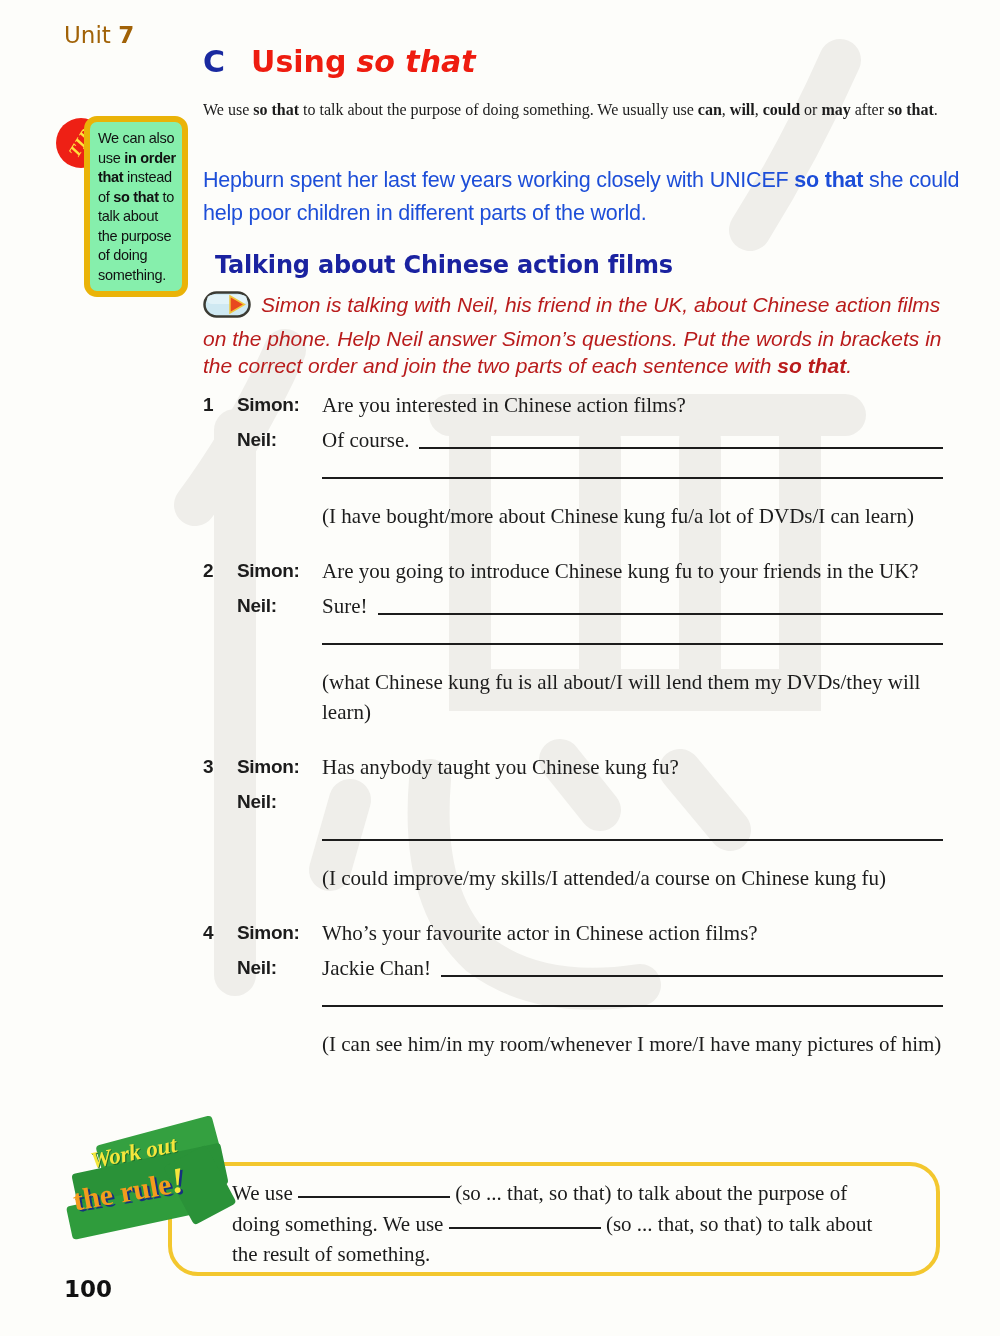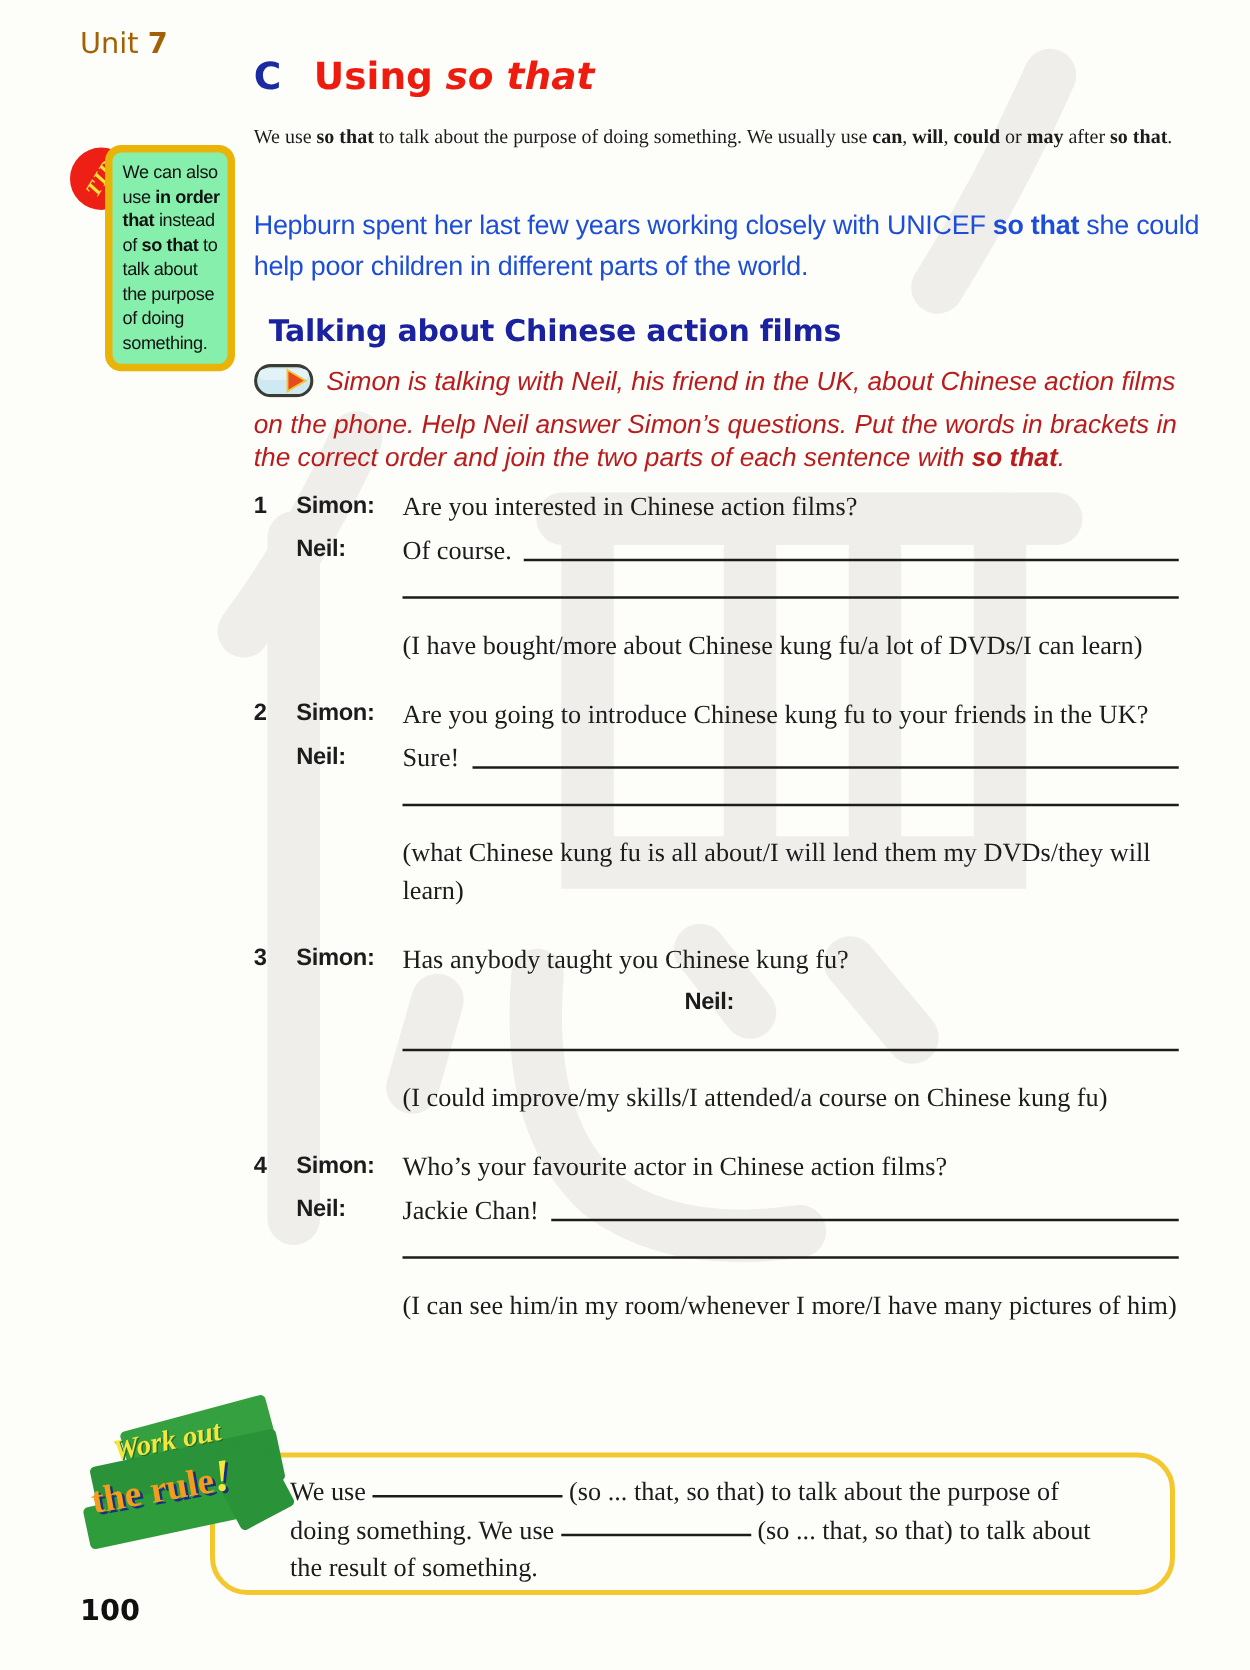--- a/index.html
+++ b/index.html
@@ -41,21 +41,21 @@
   #instructions { left:203px; top:291px; width:755px; font-family:"Liberation Sans", sans-serif;
     font-style:italic; font-size:21px; line-height:27.5px; color:#b91c1c; }
   #audio-icon { display:inline-block; vertical-align:-6px; margin-right:10px; }
   
   .dlg-item { left:203px; width:740px; font-size:21px; line-height:30px; }
   .row { display:flex; }
   .num { width:34px; font-family:"Liberation Sans", sans-serif; font-weight:700; font-size:19px; }
   .spk { width:85px; font-family:"Liberation Sans", sans-serif; font-weight:700; font-size:19px;
     letter-spacing:-0.3px; }
   .qtext { flex:1; }
-  .arow { margin-top:5px;justify-content:center; }
+  .arow { margin-top:5px; }
   .aline { flex:1; display:flex; }
   .apre { white-space:nowrap; }
   .fill { flex:1; margin-left:10px; border-bottom:2px solid #1c1c1c; align-self:flex-end;
     transform:translateY(-6px); }
   .blank-line { margin-left:119px; width:621px; height:24px; border-bottom:2px solid #1c1c1c; }
   .bracket { margin-left:119px; width:621px; margin-top:22px; }
   
   #rule-box { left:168px; top:1162px; width:772px; height:114px;
     border:4px solid #f3c72e; border-radius:30px; z-index:2; background:transparent;
     padding:12px 42px 0 60px; font-size:21px; line-height:30.5px; }

